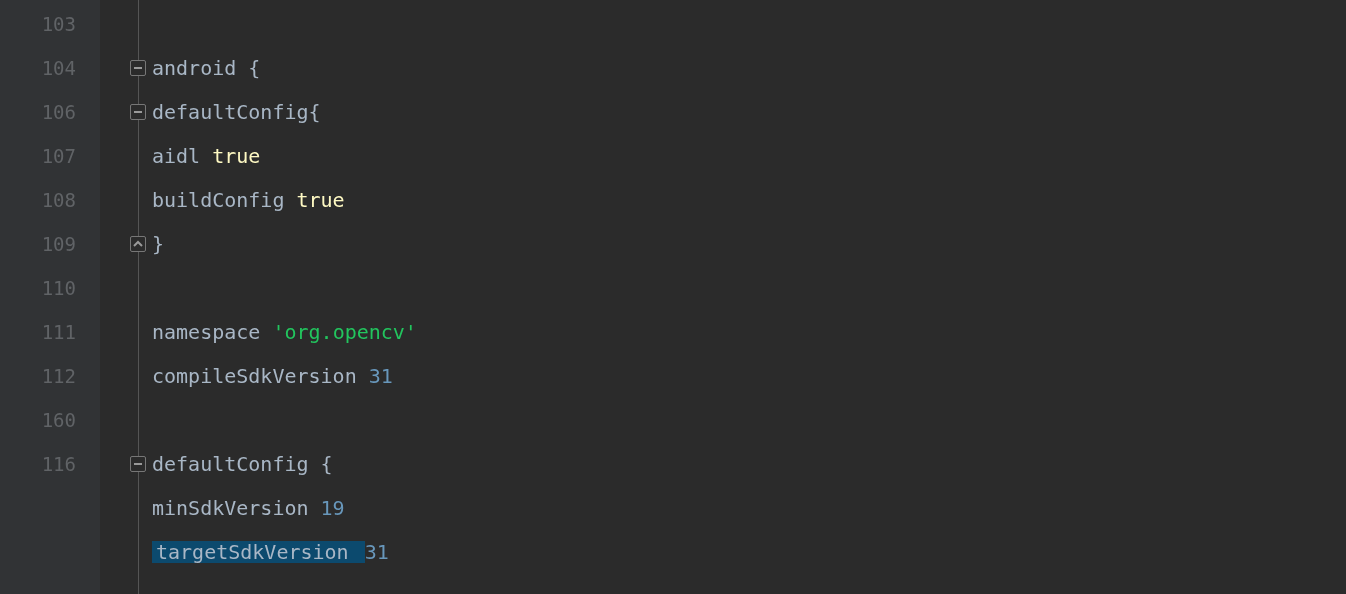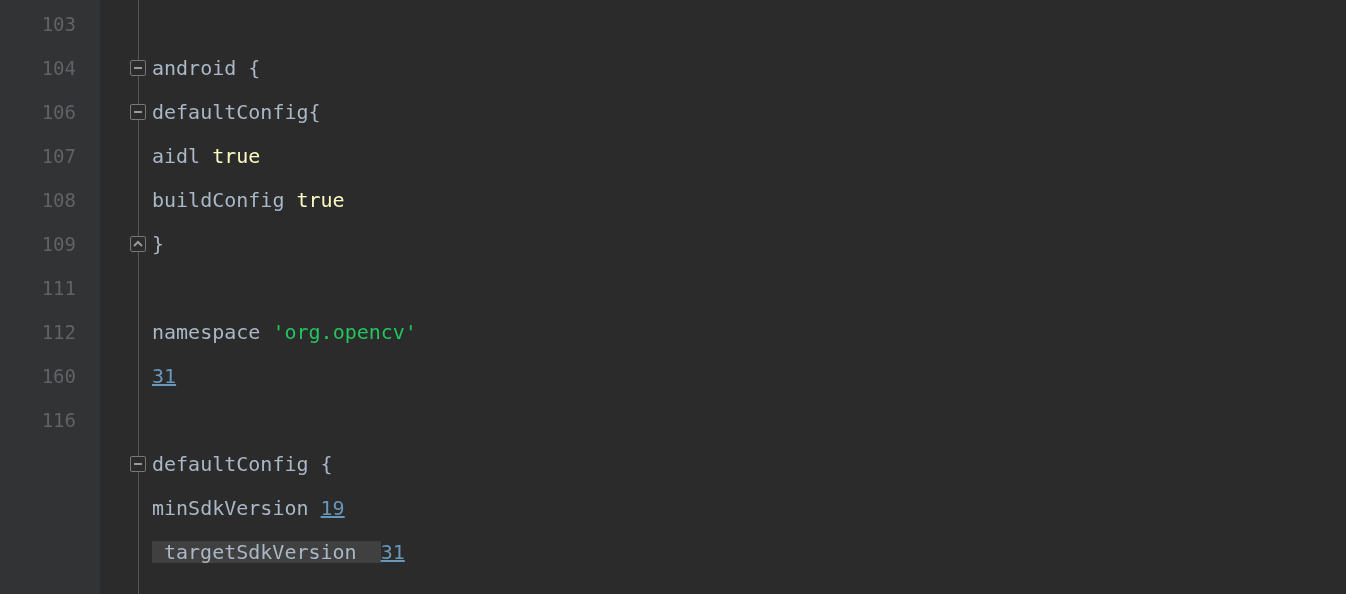--- a/index.html
+++ b/index.html
@@ -81,38 +81,39 @@
   .code-line {
     height: 44px;
     display: flex;
     align-items: center;
     white-space: pre;
     color: #a9b7c6;
   }
   .tok-plain { color: #a9b7c6; }
   .tok-keyword { color: #fef9c3; }
   .tok-string { color: #22c55e; }
-  .tok-number { color: #6897bb; text-decoration: underline; }
+  .tok-number { color: #6897bb; }
   .tok-brace { color: #a9b7c6; }
   .highlight-bg {
-    background: #404040;
-    padding: 1px 12px;
+    background: #0c4a6e;
+    padding: 1px 4px;
   }
 </style>
 </head>
 <body>
 
 <div class="editor">
   <div class="gutter" id="gutter">
       <div class="gutter-line">103</div>
       <div class="gutter-line">104</div>
       <div class="gutter-line">106</div>
       <div class="gutter-line">107</div>
       <div class="gutter-line">108</div>
       <div class="gutter-line">109</div>
+      <div class="gutter-line">110</div>
       <div class="gutter-line">111</div>
       <div class="gutter-line">112</div>
       <div class="gutter-line">160</div>
       <div class="gutter-line">116</div>
     </div>
   <div class="fold-column" id="foldcol">
     <div class="fold-line-vert"></div>
   <div class="fold-cell"></div>
       <div class="fold-cell">
         <div class="fold-marker">
@@ -154,20 +155,20 @@
     </div>
   <div class="code" id="code">
       <div class="code-line"></div>
       <div class="code-line"><span class="tok-plain">android </span><span class="tok-brace">{</span></div>
       <div class="code-line">    <span class="tok-plain">defaultConfig</span><span class="tok-brace">{</span></div>
       <div class="code-line">        <span class="tok-plain">aidl </span><span class="tok-keyword">true</span></div>
       <div class="code-line">        <span class="tok-plain">buildConfig </span><span class="tok-keyword">true</span></div>
       <div class="code-line">    <span class="tok-brace">}</span></div>
       <div class="code-line"></div>
       <div class="code-line">    <span class="tok-plain">namespace </span><span class="tok-string">'org.opencv'</span></div>
-      <div class="code-line">    <span class="tok-number">31</span></div>
+      <div class="code-line">    <span class="tok-plain">compileSdkVersion </span><span class="tok-number">31</span></div>
       <div class="code-line"></div>
       <div class="code-line">    <span class="tok-plain">defaultConfig </span><span class="tok-brace">{</span></div>
       <div class="code-line">        <span class="tok-plain">minSdkVersion </span><span class="tok-number">19</span></div>
       <div class="code-line">        <span class="tok-plain highlight-bg">targetSdkVersion </span><span class="tok-number">31</span></div>
       <div class="code-line"></div>
     </div>
 </div>
 
 </body></html>

